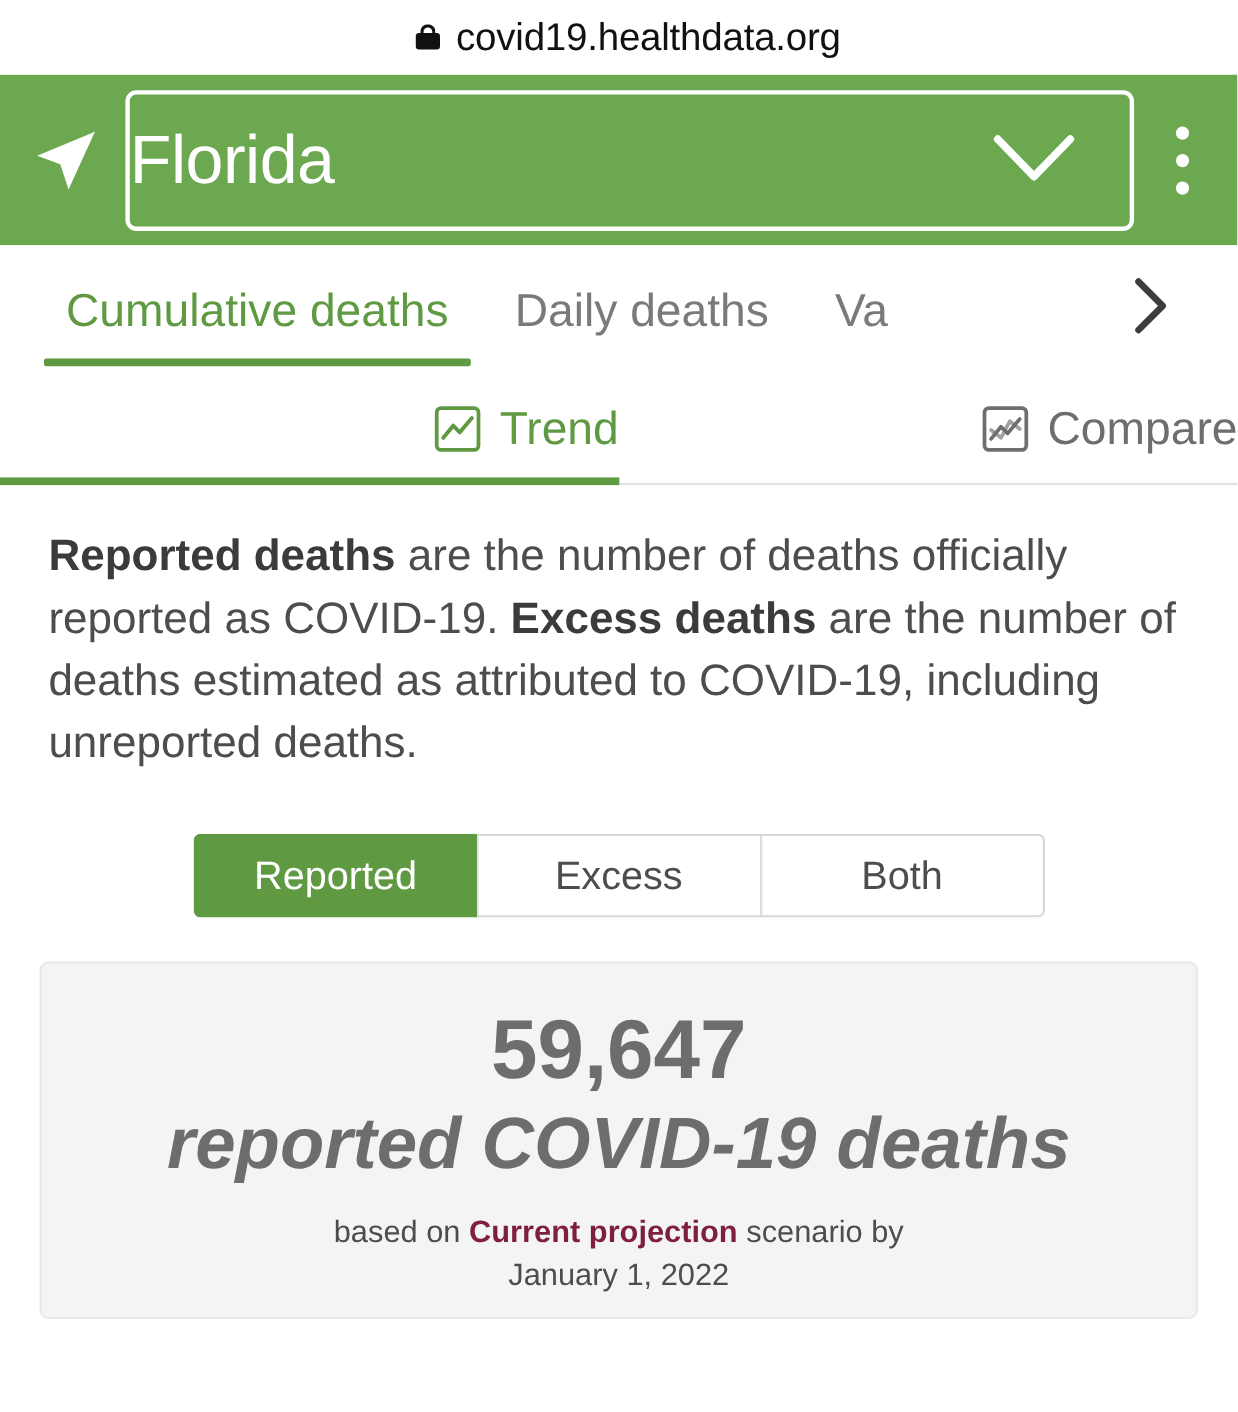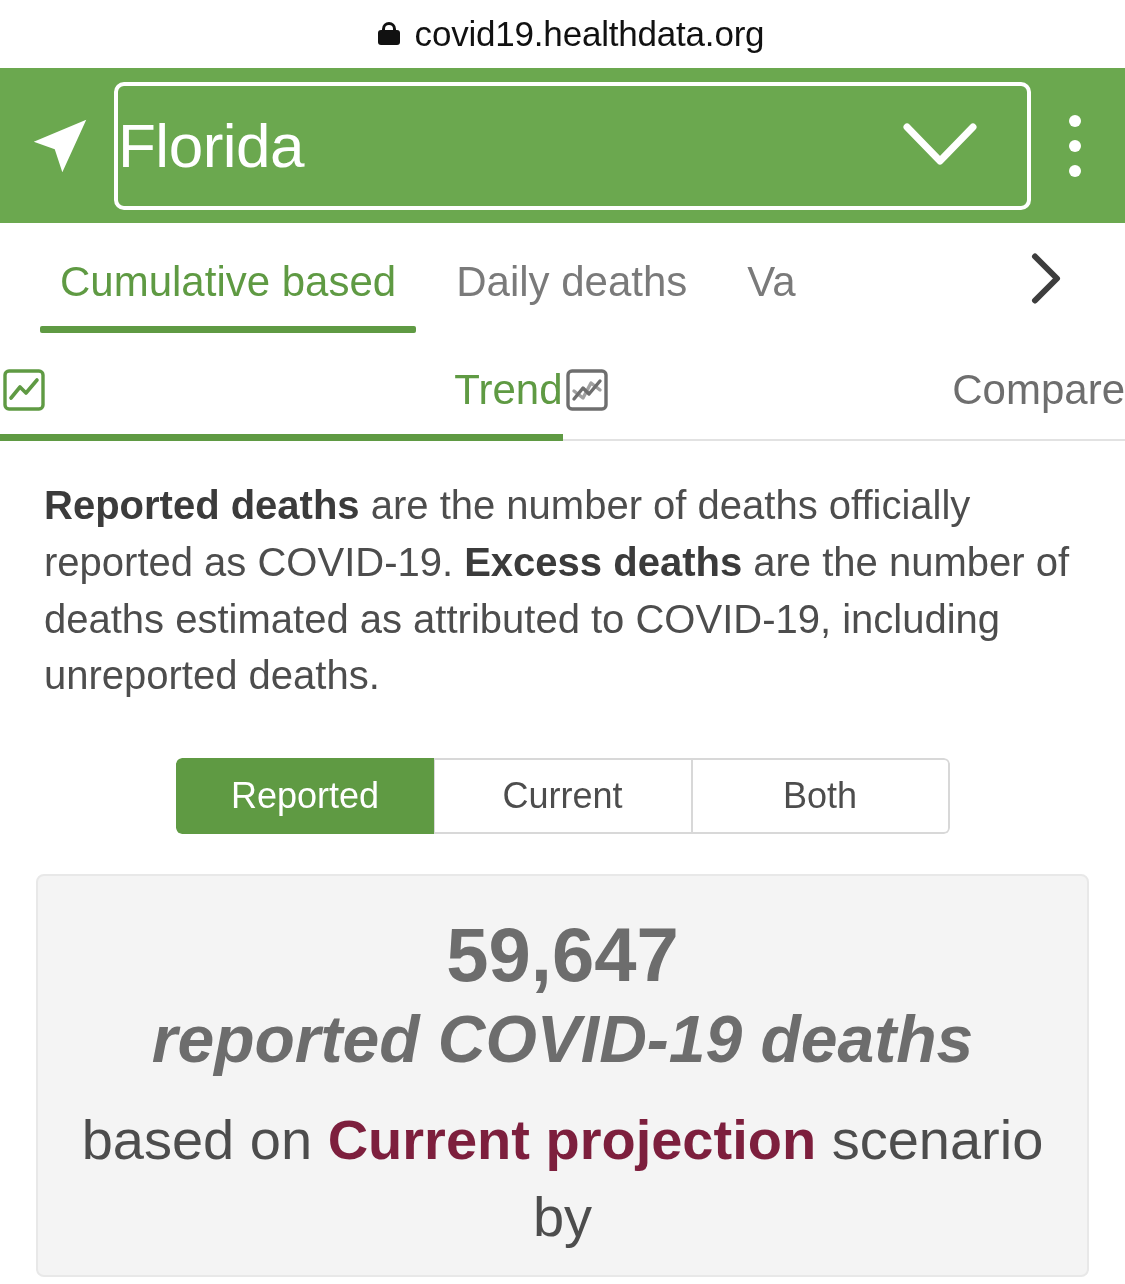--- a/index.html
+++ b/index.html
@@ -149,21 +149,21 @@
     height: 100px;
     display: flex;
     align-items: stretch;
     border-bottom: 2px solid #e2e2e2;
     background: #ffffff;
   }
   .tab-s {
     flex: 1 1 0;
     display: flex;
     align-items: center;
-    justify-content: space-between;
+    justify-content: flex-end;
     gap: 14px;
     font-size: 42px;
     color: #6e6e6e;
     position: relative;
   }
   .tab-s.active { color: #5f9a43; }
   .tab-s.active::after {
     content: "";
     position: absolute;
     left: 0; right: 0; bottom: -2px;
@@ -230,21 +230,21 @@
   }
   .card .headline {
     font-size: 66px;
     font-weight: 700;
     color: #6d6d6d;
     line-height: 1.2;
     font-style: italic;
   }
   .card .sub {
     margin-top: 22px;
-    font-size: 56px;
+    font-size: 28px;
     color: #4d4d4d;
     line-height: 1.38;
   }
   .card .sub b { color: #7d1f3d; font-weight: 700; }
 </style>
 </head>
 <body>
 
 <div class="urlbar">
   <span class="lock-icon">
@@ -272,21 +272,21 @@
 
   <div class="kebab">
     <i></i>
       <i></i>
       <i></i>
   </div>
 </div>
 
 <div class="tabs-primary">
   <div class="tab-p active">
-    <span>Cumulative based</span>
+    <span>Cumulative deaths</span>
   </div>
   <div class="tab-p">
     <span>Daily deaths</span>
   </div>
   <div class="tab-p">
     <span>Va</span>
   </div>
   <span class="tabs-arrow">
     <svg width="34" height="54" viewBox="0 0 34 54" aria-hidden="true">
       <path d="M6 5 L28 27 L6 49" fill="none" stroke="#3d3d3d" stroke-width="6" stroke-linecap="round" stroke-linejoin="round"></path>
@@ -321,27 +321,28 @@
 <div class="desc">
   <b>Reported deaths</b><span> are the number of deaths officially reported as COVID-19. </span><b>Excess deaths</b><span> are the number of deaths estimated as attributed to COVID-19, including unreported deaths.</span>
 </div>
 
 <div class="seg-wrap">
   <div class="seg">
     <div class="seg-btn active">
       <span>Reported</span>
     </div>
     <div class="seg-btn">
-      <span>Current</span>
+      <span>Excess</span>
     </div>
     <div class="seg-btn">
       <span>Both</span>
     </div>
   </div>
 </div>
 
 <div class="card">
   <div class="big">59,647</div>
   <div class="headline">reported COVID-19 deaths</div>
   <div class="sub">
     <span>based on </span><b>Current projection</b><span> scenario by</span>
+    <div>January 1, 2022</div>
   </div>
 </div>
 
 </body></html>

